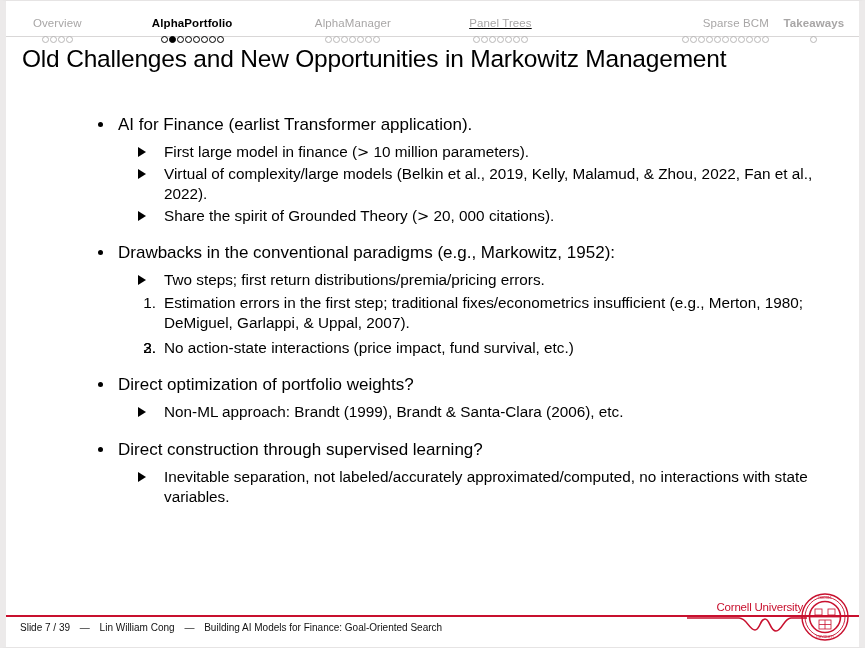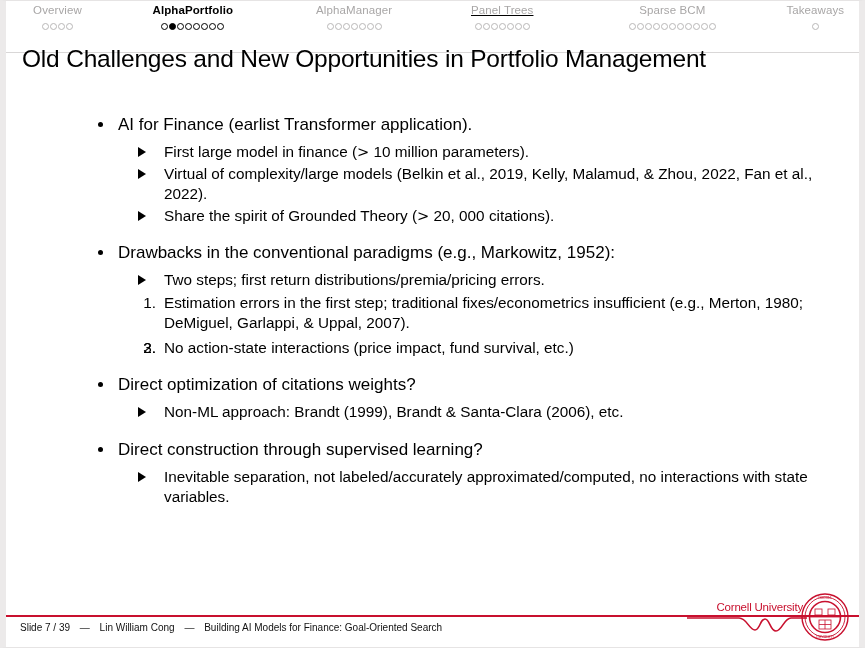--- a/index.html
+++ b/index.html
@@ -26,24 +26,24 @@
     border-bottom: 1px solid #e6e4e4;
     overflow: hidden;
   }
 
   
   .navbar {
     position: absolute;
     top: 0;
     left: 0;
     right: 0;
-    height: 52px;
+    height: 36px;
     display: flex;
     align-items: flex-start;
-    padding-top: 2px;
+    padding-top: 15px;
     box-sizing: border-box;
     border-bottom: 1px solid #d9d7d7;
     background: #ffffff;
   }
   .nav-section {
     display: flex;
     flex-direction: column;
     align-items: center;
     box-sizing: border-box;
   }
@@ -276,66 +276,66 @@
         <div class="nav-dots">
           <span class="dot"></span>
           <span class="dot"></span>
           <span class="dot"></span>
           <span class="dot"></span>
           <span class="dot"></span>
           <span class="dot"></span>
           <span class="dot"></span>
         </div>
       </div>
-      <div class="nav-section" style="flex: 13.6 0 auto;">
+      <div class="nav-section" style="flex: 13.6 0 auto; align-items: flex-end;">
         <div class="nav-label">Sparse BCM</div>
         <div class="nav-dots">
           <span class="dot"></span>
           <span class="dot"></span>
           <span class="dot"></span>
           <span class="dot"></span>
           <span class="dot"></span>
           <span class="dot"></span>
           <span class="dot"></span>
           <span class="dot"></span>
           <span class="dot"></span>
           <span class="dot"></span>
           <span class="dot"></span>
         </div>
       </div>
-      <div class="nav-section" style="flex: 3.6 0 auto;">
+      <div class="nav-section" style="flex: 3.6 0 auto; font-weight: bold;">
         <div class="nav-label">Takeaways</div>
         <div class="nav-dots">
           <span class="dot"></span>
         </div>
       </div>
     </div>
 
-  <div class="slide-title">Old Challenges and New Opportunities in Portfolio Management</div>
+  <div class="slide-title">Old Challenges and New Opportunities in Markowitz Management</div>
 
   <div class="content" id="content">
       <div class="block">
         <div class="l1"><span class="marker-dot"></span><span>AI for Finance (earlist Transformer application).</span></div>
         <ul class="l2list">
           <li class="l2"><span class="marker-tri"></span><span>First large model in finance (<span class="mathop">&gt;</span> 10 million parameters).</span></li>
           <li class="l2"><span class="marker-tri"></span><span>Virtual of complexity/large models (Belkin et al., 2019, Kelly, Malamud, &amp; Zhou, 2022, Fan et al., 2022).</span></li>
           <li class="l2"><span class="marker-tri"></span><span>Share the spirit of Grounded Theory (<span class="mathop">&gt;</span> 20, 000 citations).</span></li>
         </ul>
       </div>
       <div class="block">
         <div class="l1"><span class="marker-dot"></span><span>Drawbacks in the conventional paradigms (e.g., Markowitz, 1952):</span></div>
         <ul class="l2list">
           <li class="l2"><span class="marker-tri"></span><span>Two steps; first return distributions/premia/pricing errors.</span></li>
           <li class="l2 numbered"><span class="marker-num">1.</span><span>Estimation errors in the first step; traditional fixes/econometrics insufficient (e.g., Merton, 1980; DeMiguel, Garlappi, &amp; Uppal, 2007).</span></li>
           <li class="l2 numbered"><span class="marker-num">2.</span></li>
           <li class="l2 numbered"><span class="marker-num">3.</span><span>No action-state interactions (price impact, fund survival, etc.)</span></li>
         </ul>
       </div>
       <div class="block">
-        <div class="l1"><span class="marker-dot"></span><span>Direct optimization of citations weights?</span></div>
+        <div class="l1"><span class="marker-dot"></span><span>Direct optimization of portfolio weights?</span></div>
         <ul class="l2list">
           <li class="l2"><span class="marker-tri"></span><span>Non-ML approach: Brandt (1999), Brandt &amp; Santa-Clara (2006), etc.</span></li>
         </ul>
       </div>
       <div class="block">
         <div class="l1"><span class="marker-dot"></span><span>Direct construction through supervised learning?</span></div>
         <ul class="l2list">
           <li class="l2"><span class="marker-tri"></span><span>Inevitable separation, not labeled/accurately approximated/computed, no interactions with state variables.</span></li>
         </ul>
       </div>

